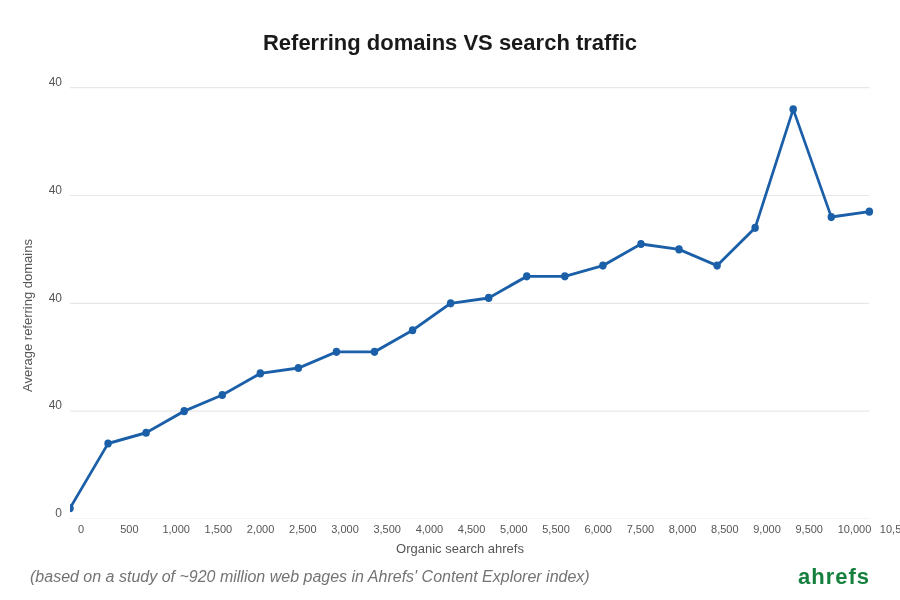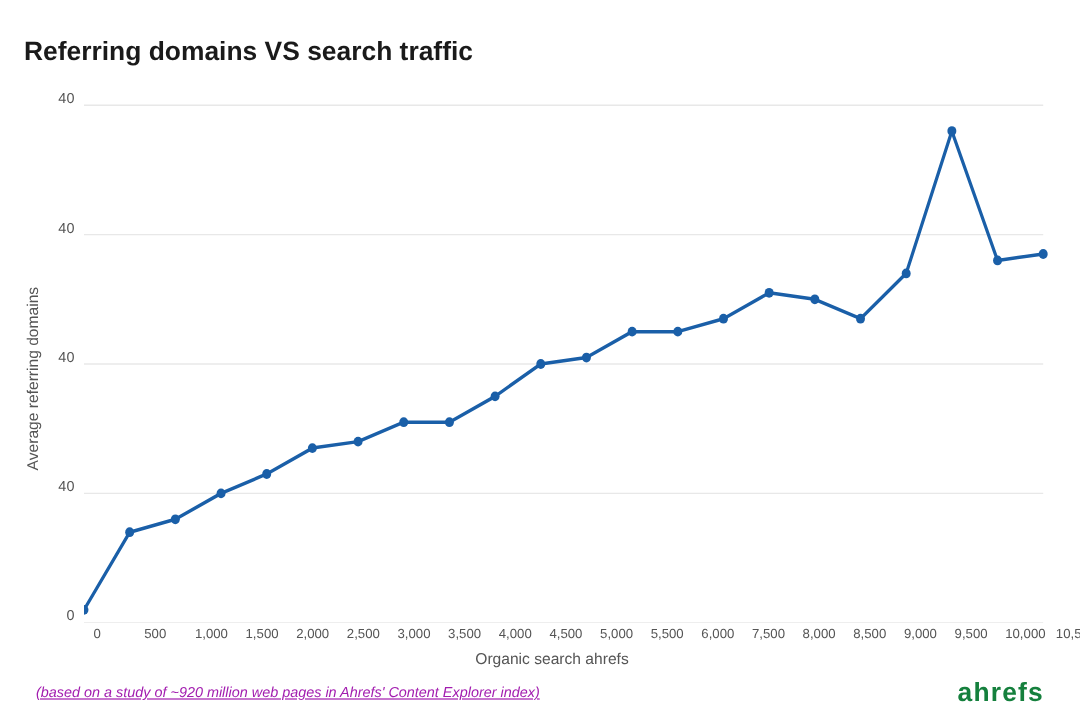--- a/index.html
+++ b/index.html
@@ -8,20 +8,21 @@
       height: 600px;
       background: #fff;
       font-family: -apple-system, BlinkMacSystemFont, 'Segoe UI', Arial, sans-serif;
       overflow: hidden;
     }
     .container {
       width: 900px;
       height: 600px;
       display: flex;
       flex-direction: column;
+      align-items: center;
       padding: 20px 20px 10px 20px;
     }
     .chart-title {
       font-size: 22px;
       font-weight: 700;
       color: #1a1a1a;
       margin-bottom: 20px;
       margin-top: 10px;
     }
     .chart-area {
@@ -92,24 +93,23 @@
     .footer {
       width: 100%;
       display: flex;
       flex-direction: row;
       justify-content: space-between;
       align-items: center;
       margin-top: 8px;
       padding: 0 10px;
     }
     .footer-note {
-      font-size: 12px;
-      color: #a21caf;
+      font-size: 16px;
+      color: #737373;
       font-style: italic;
-      text-decoration: underline;
     }
     .footer-brand {
       font-size: 22px;
       font-weight: 700;
       color: #15803d;
       letter-spacing: 1px;
     }
   </style>
 </head>
 <body>

